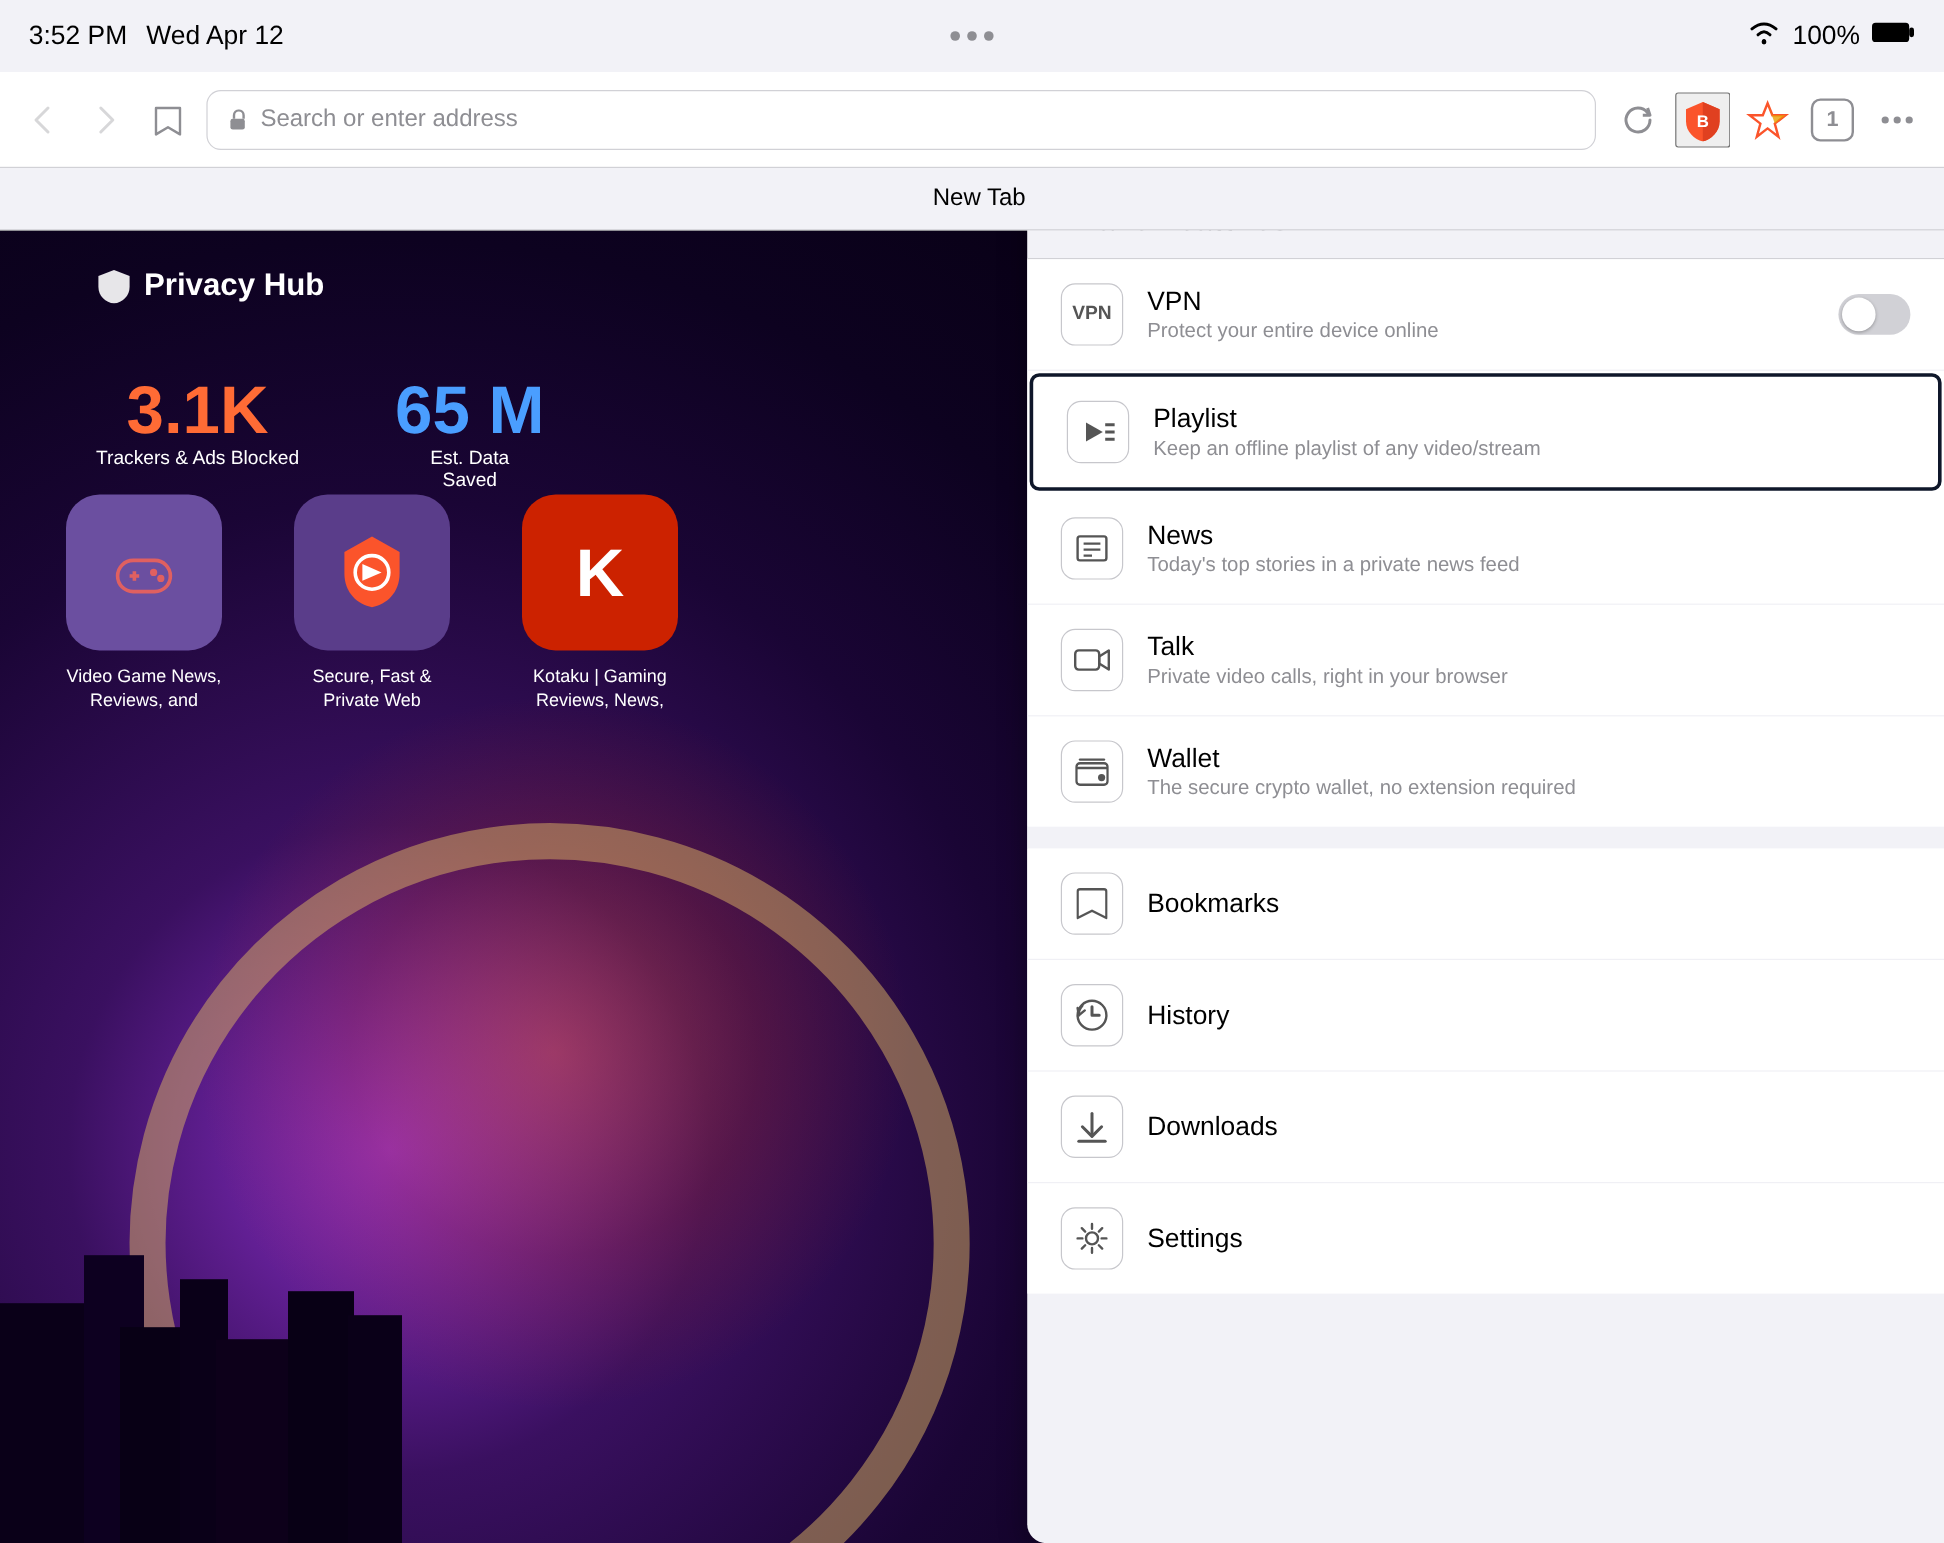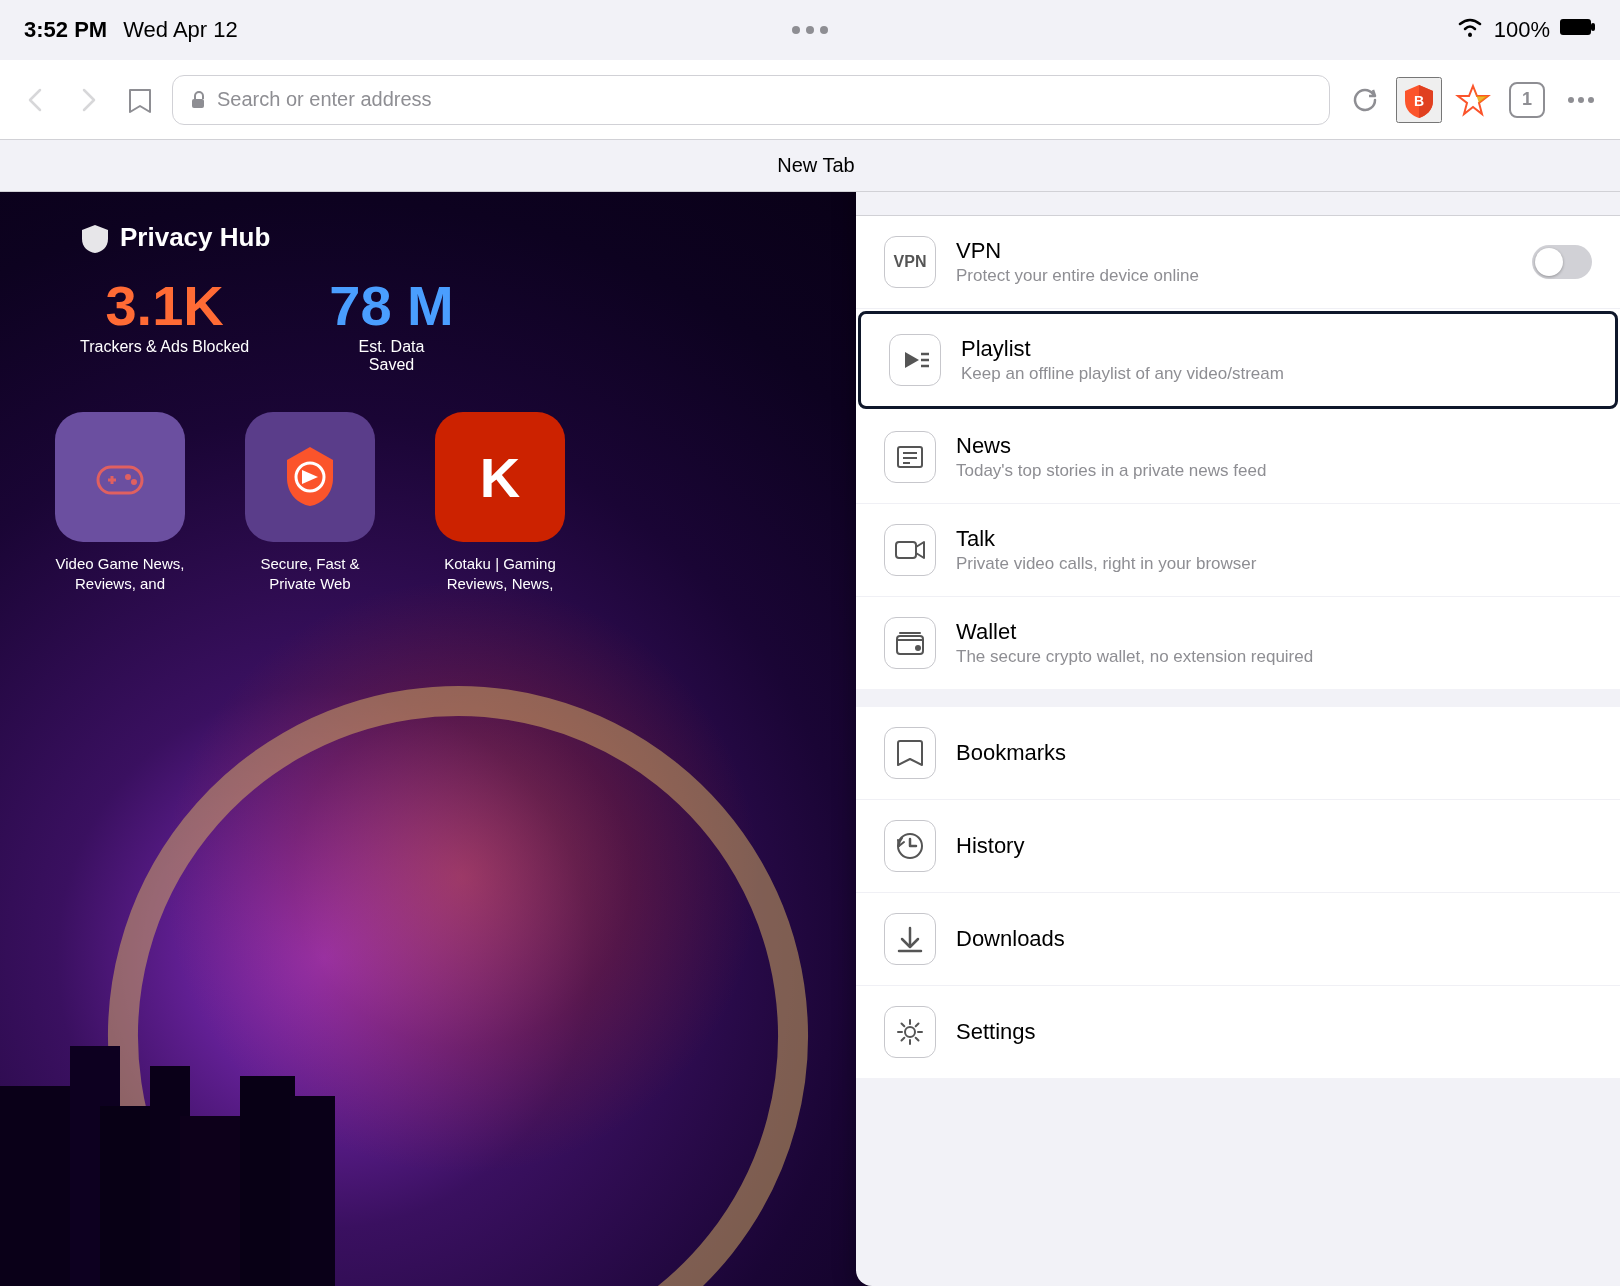--- a/index.html
+++ b/index.html
@@ -20,21 +20,21 @@
       height: 60px;
       background: #f2f2f7;
       display: flex;
       align-items: center;
       justify-content: space-between;
       padding: 0 24px;
       z-index: 100;
     }
     .status-time {
       font-size: 22px;
-      font-weight: 700;
+      font-weight: 400;
       color: #000;
     }
     .status-date {
       font-size: 22px;
       font-weight: 400;
       color: #000;
       margin-left: 16px;
     }
     .status-right {
       display: flex;
@@ -189,21 +189,21 @@
       gap: 10px;
       color: #fff;
       font-size: 26px;
       font-weight: 600;
       margin-bottom: 20px;
     }
     .stats-row {
       display: flex;
       gap: 80px;
     }
-    .stat-item { text-align: center; }
+    .stat-item { text-align: center; margin-top: 36px; }
     .stat-num-orange { font-size: 56px; font-weight: 700; color: #ff6b35; }
     .stat-num-blue { font-size: 56px; font-weight: 700; color: #4a9eff; }
     .stat-label { color: #fff; font-size: 16px; text-align: center; }
 
     
     .bookmarks-row {
       position: absolute;
       top: 220px;
       left: 40px;
       display: flex;
@@ -421,21 +421,21 @@
           <path d="M15 2 L28 7 v9 c0 8-6 13-13 14 -7-1-13-6-13-14 V7 Z" fill="white" opacity="0.9"></path>
         </svg>
         <span>Privacy Hub</span>
       </div>
       <div class="stats-row">
         <div class="stat-item">
           <div class="stat-num-orange">3.1K</div>
           <div class="stat-label">Trackers &amp; Ads Blocked</div>
         </div>
         <div class="stat-item">
-          <div class="stat-num-blue">78 M</div>
+          <div class="stat-num-blue">65 M</div>
           <div class="stat-label">Est. Data<br>Saved</div>
         </div>
       </div>
     </div>
 
     <div class="bookmarks-row">
       <div class="bookmark-item">
         <div class="bookmark-icon bookmark-icon-1">
 
           <svg width="60" height="50" viewBox="0 0 60 50">

